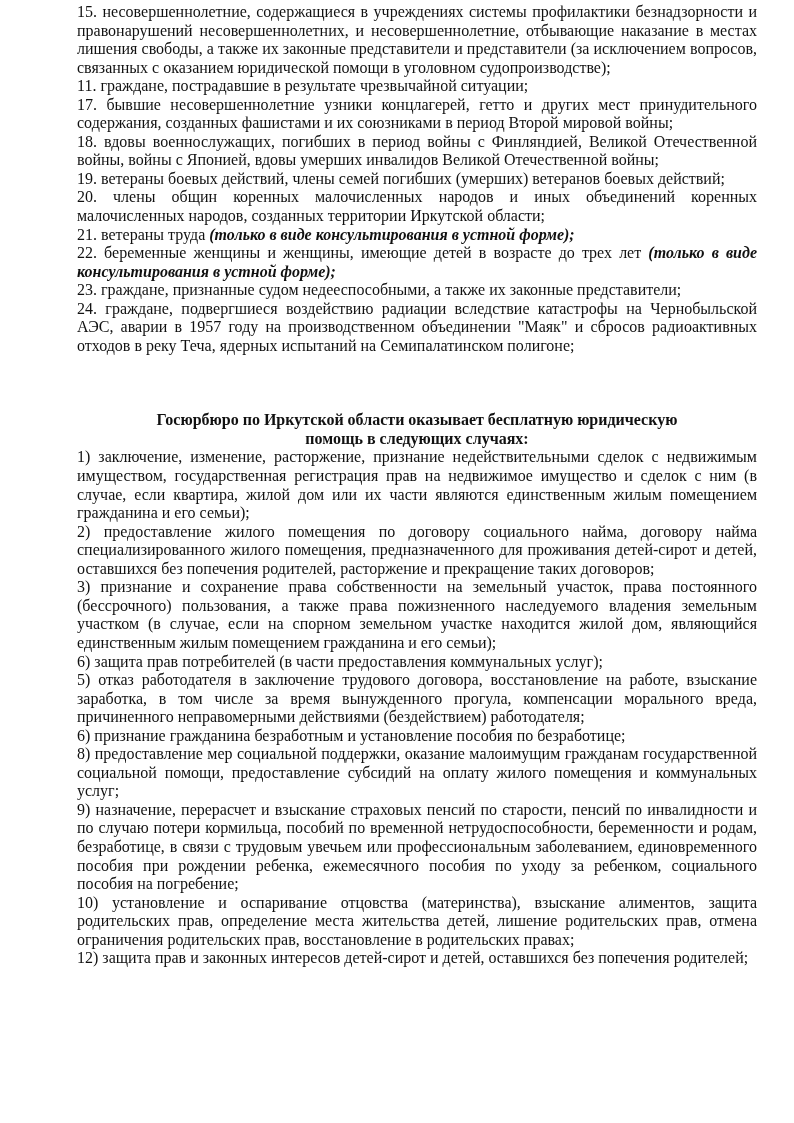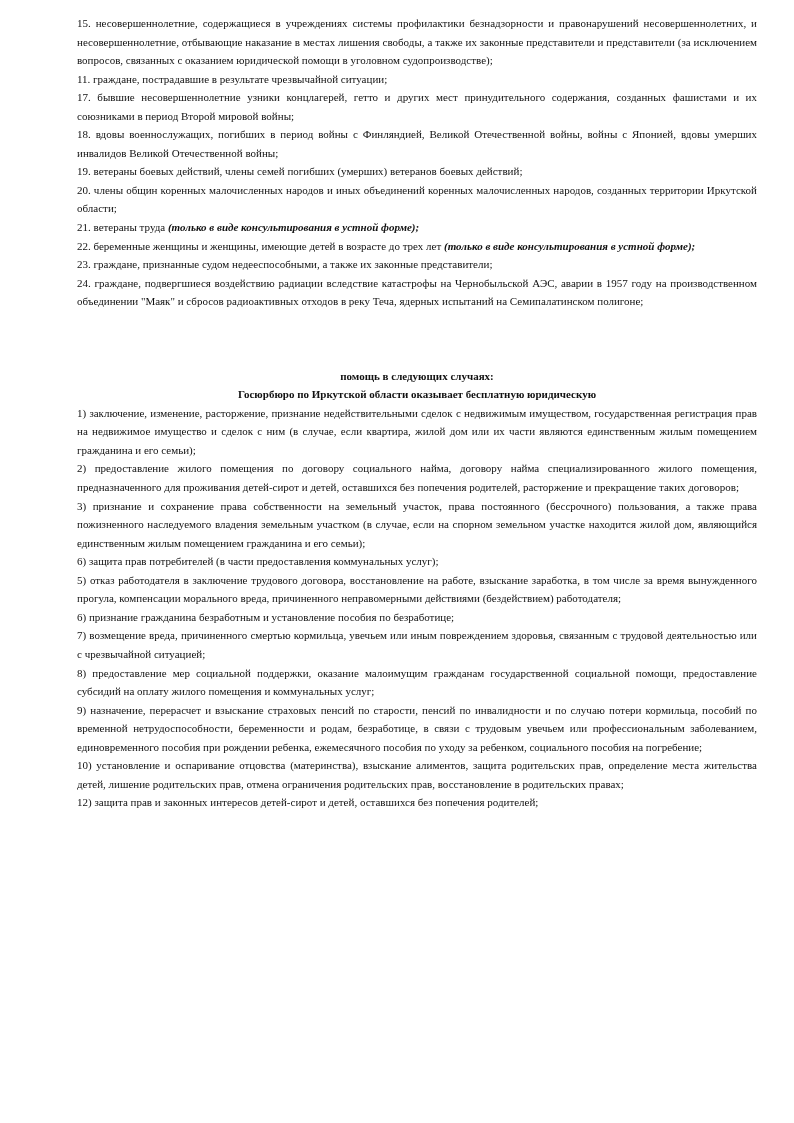--- a/index.html
+++ b/index.html
@@ -1,22 +1,22 @@
 <!DOCTYPE html>
 <html><head>
 <meta charset="utf-8">
 <style>
   html, body { margin: 0; padding: 0; background: #ffffff; }
   body {
     width: 794px; height: 1123px; overflow: hidden; position: relative;
     font-family: "Liberation Serif", serif; color: #111;
   }
   .page {
-    position: absolute; left: 77px; top: 14px; width: 680px;
-    font-size: 11px; line-height: 18.55px;
+    position: absolute; left: 77px; top: 3px; width: 680px;
+    font-size: 16px; line-height: 18.55px;
   }
   .p { text-align: justify; margin: 0; }
   .b { font-weight: bold; font-style: italic; }
   .gap { height: 56px; }
   .heading { text-align: center; font-weight: bold; margin: 0; }
 </style>
 </head>
 <body>
 
 <div class="page">
@@ -29,27 +29,26 @@
     <p class="p"><span>20. члены общин коренных малочисленных народов и иных объединений коренных малочисленных народов, созданных территории Иркутской области;</span></p>
     <p class="p"><span>21. ветераны труда </span><span class="b">(только в виде консультирования в устной форме);</span></p>
     <p class="p"><span>22. беременные женщины и женщины, имеющие детей в возрасте до трех лет </span><span class="b">(только в виде консультирования в устной форме);</span></p>
     <p class="p"><span>23. граждане, признанные судом недееспособными, а также их законные представители;</span></p>
     <p class="p"><span>24. граждане, подвергшиеся воздействию радиации вследствие катастрофы на Чернобыльской АЭС, аварии в 1957 году на производственном объединении "Маяк" и сбросов радиоактивных отходов в реку Теча, ядерных испытаний на Семипалатинском полигоне;</span></p>
   </div>
 
   <div class="gap"></div>
 
   <div>
+    <p class="heading">Госюрбюро по Иркутской области оказывает бесплатную юридическую</p>
     <p class="heading">помощь в  следующих случаях:</p>
-    <p class="heading">Госюрбюро по Иркутской области оказывает бесплатную юридическую</p>
     <p class="p">1) заключение, изменение, расторжение, признание недействительными сделок с недвижимым имуществом, государственная регистрация прав на недвижимое имущество и сделок с ним (в случае, если квартира, жилой дом или их части являются единственным жилым помещением гражданина и его семьи);</p>
     <p class="p">2) предоставление жилого помещения по договору социального найма, договору найма специализированного жилого помещения, предназначенного для проживания детей-сирот и детей, оставшихся без попечения родителей,  расторжение и прекращение таких договоров;</p>
     <p class="p">3) признание и сохранение права собственности на земельный участок, права постоянного (бессрочного) пользования, а также права пожизненного наследуемого владения земельным участком (в случае, если на спорном земельном участке находится жилой дом, являющийся единственным жилым помещением гражданина и его семьи);</p>
     <p class="p">6) защита прав потребителей (в части предоставления коммунальных услуг);</p>
     <p class="p">5) отказ работодателя в заключение трудового договора, восстановление на работе, взыскание заработка, в том числе за время вынужденного прогула, компенсации морального вреда, причиненного неправомерными действиями (бездействием) работодателя;</p>
     <p class="p">6) признание гражданина безработным и установление пособия по безработице;</p>
-    <p class="p">7) возмещение вреда, причиненного смертью кормильца, увечьем или иным повреждением здоровья, связанным с трудовой деятельностью или с чрезвычайной ситуацией;</p>
     <p class="p">8) предоставление мер социальной поддержки, оказание малоимущим гражданам государственной социальной помощи, предоставление субсидий на оплату жилого помещения и коммунальных услуг;</p>
     <p class="p">9) назначение, перерасчет и взыскание страховых пенсий по старости, пенсий по инвалидности и по случаю потери кормильца, пособий по временной нетрудоспособности, беременности и родам, безработице, в связи с трудовым увечьем или профессиональным заболеванием, единовременного пособия при рождении ребенка, ежемесячного пособия по уходу за ребенком, социального пособия на погребение;</p>
     <p class="p">10) установление и оспаривание отцовства (материнства), взыскание алиментов, защита родительских прав, определение места жительства детей, лишение родительских прав, отмена ограничения родительских прав, восстановление в родительских правах;</p>
     <p class="p">12) защита прав и законных интересов детей-сирот и детей, оставшихся без попечения родителей;</p>
   </div>
 </div>
 
 </body></html>

